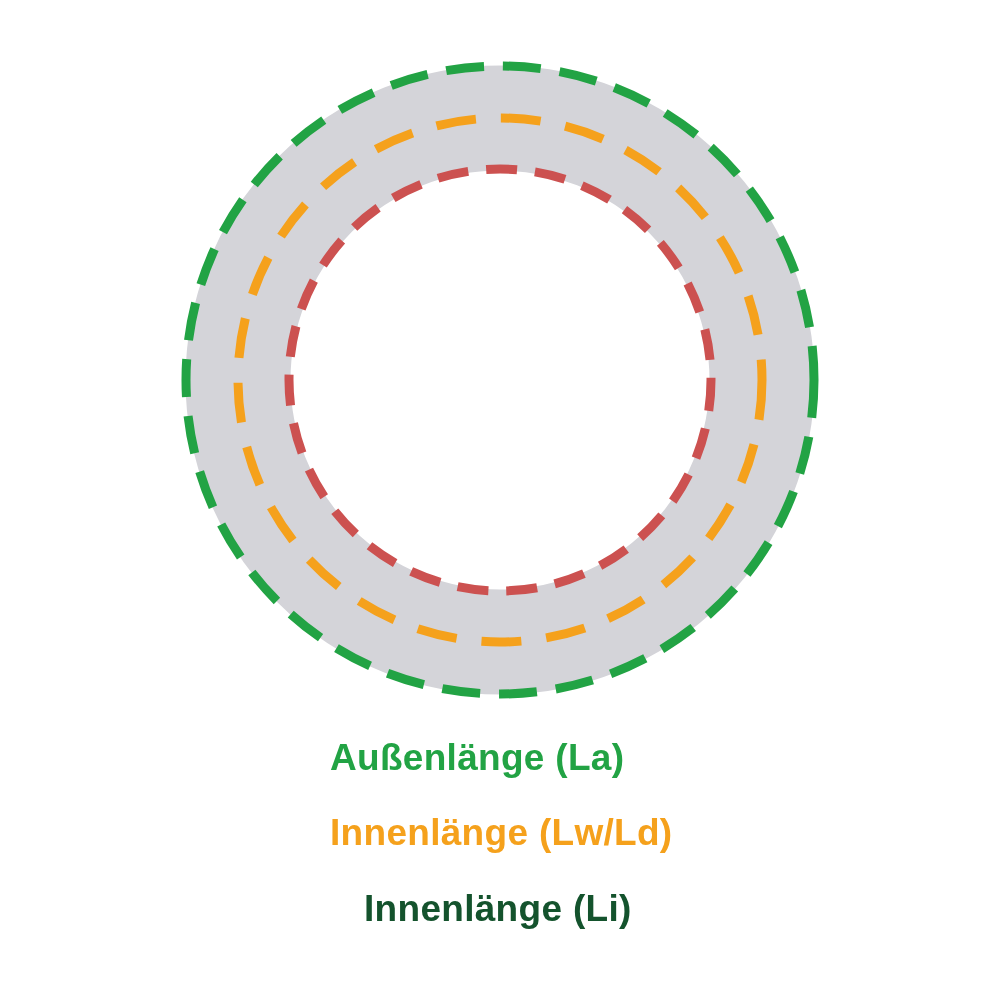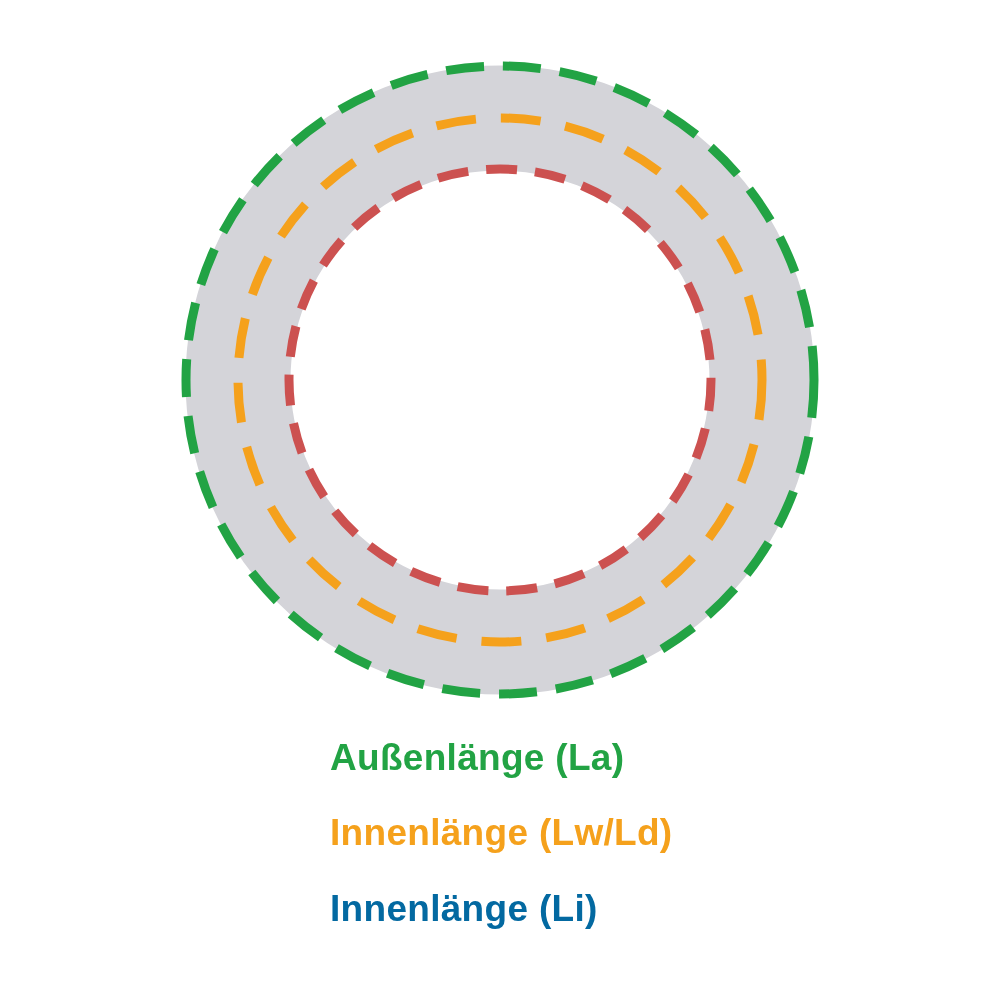--- a/index.html
+++ b/index.html
@@ -48,16 +48,16 @@
     <circle cx="500" cy="380" r="314" fill="none" stroke-width="9" stroke-dasharray="38 19" style="stroke: rgb(34, 163, 68);"></circle>
 
     <circle cx="500" cy="380" r="262" fill="none" stroke-width="9" stroke-dasharray="40 25" style="stroke: rgb(245, 161, 28);"></circle>
 
     <circle cx="500" cy="380" r="211" fill="none" stroke-width="9" stroke-dasharray="31 18" style="stroke: rgb(204, 81, 80);"></circle>
   </svg>
 
   <div class="legend">
     <div class="legend-item" style="color: rgb(34, 163, 68);">Außenlänge (La)</div>
     <div class="legend-item" style="color: rgb(245, 161, 28);">Innenlänge (Lw/Ld)</div>
-    <div class="legend-item" style="color: #0369a1;">Innenlänge (Li)</div>
+    <div class="legend-item" style="color: #14532d; margin-left: 34px;">Innenlänge (Li)</div>
   </div>
 
 </div>
 
 </body></html>

